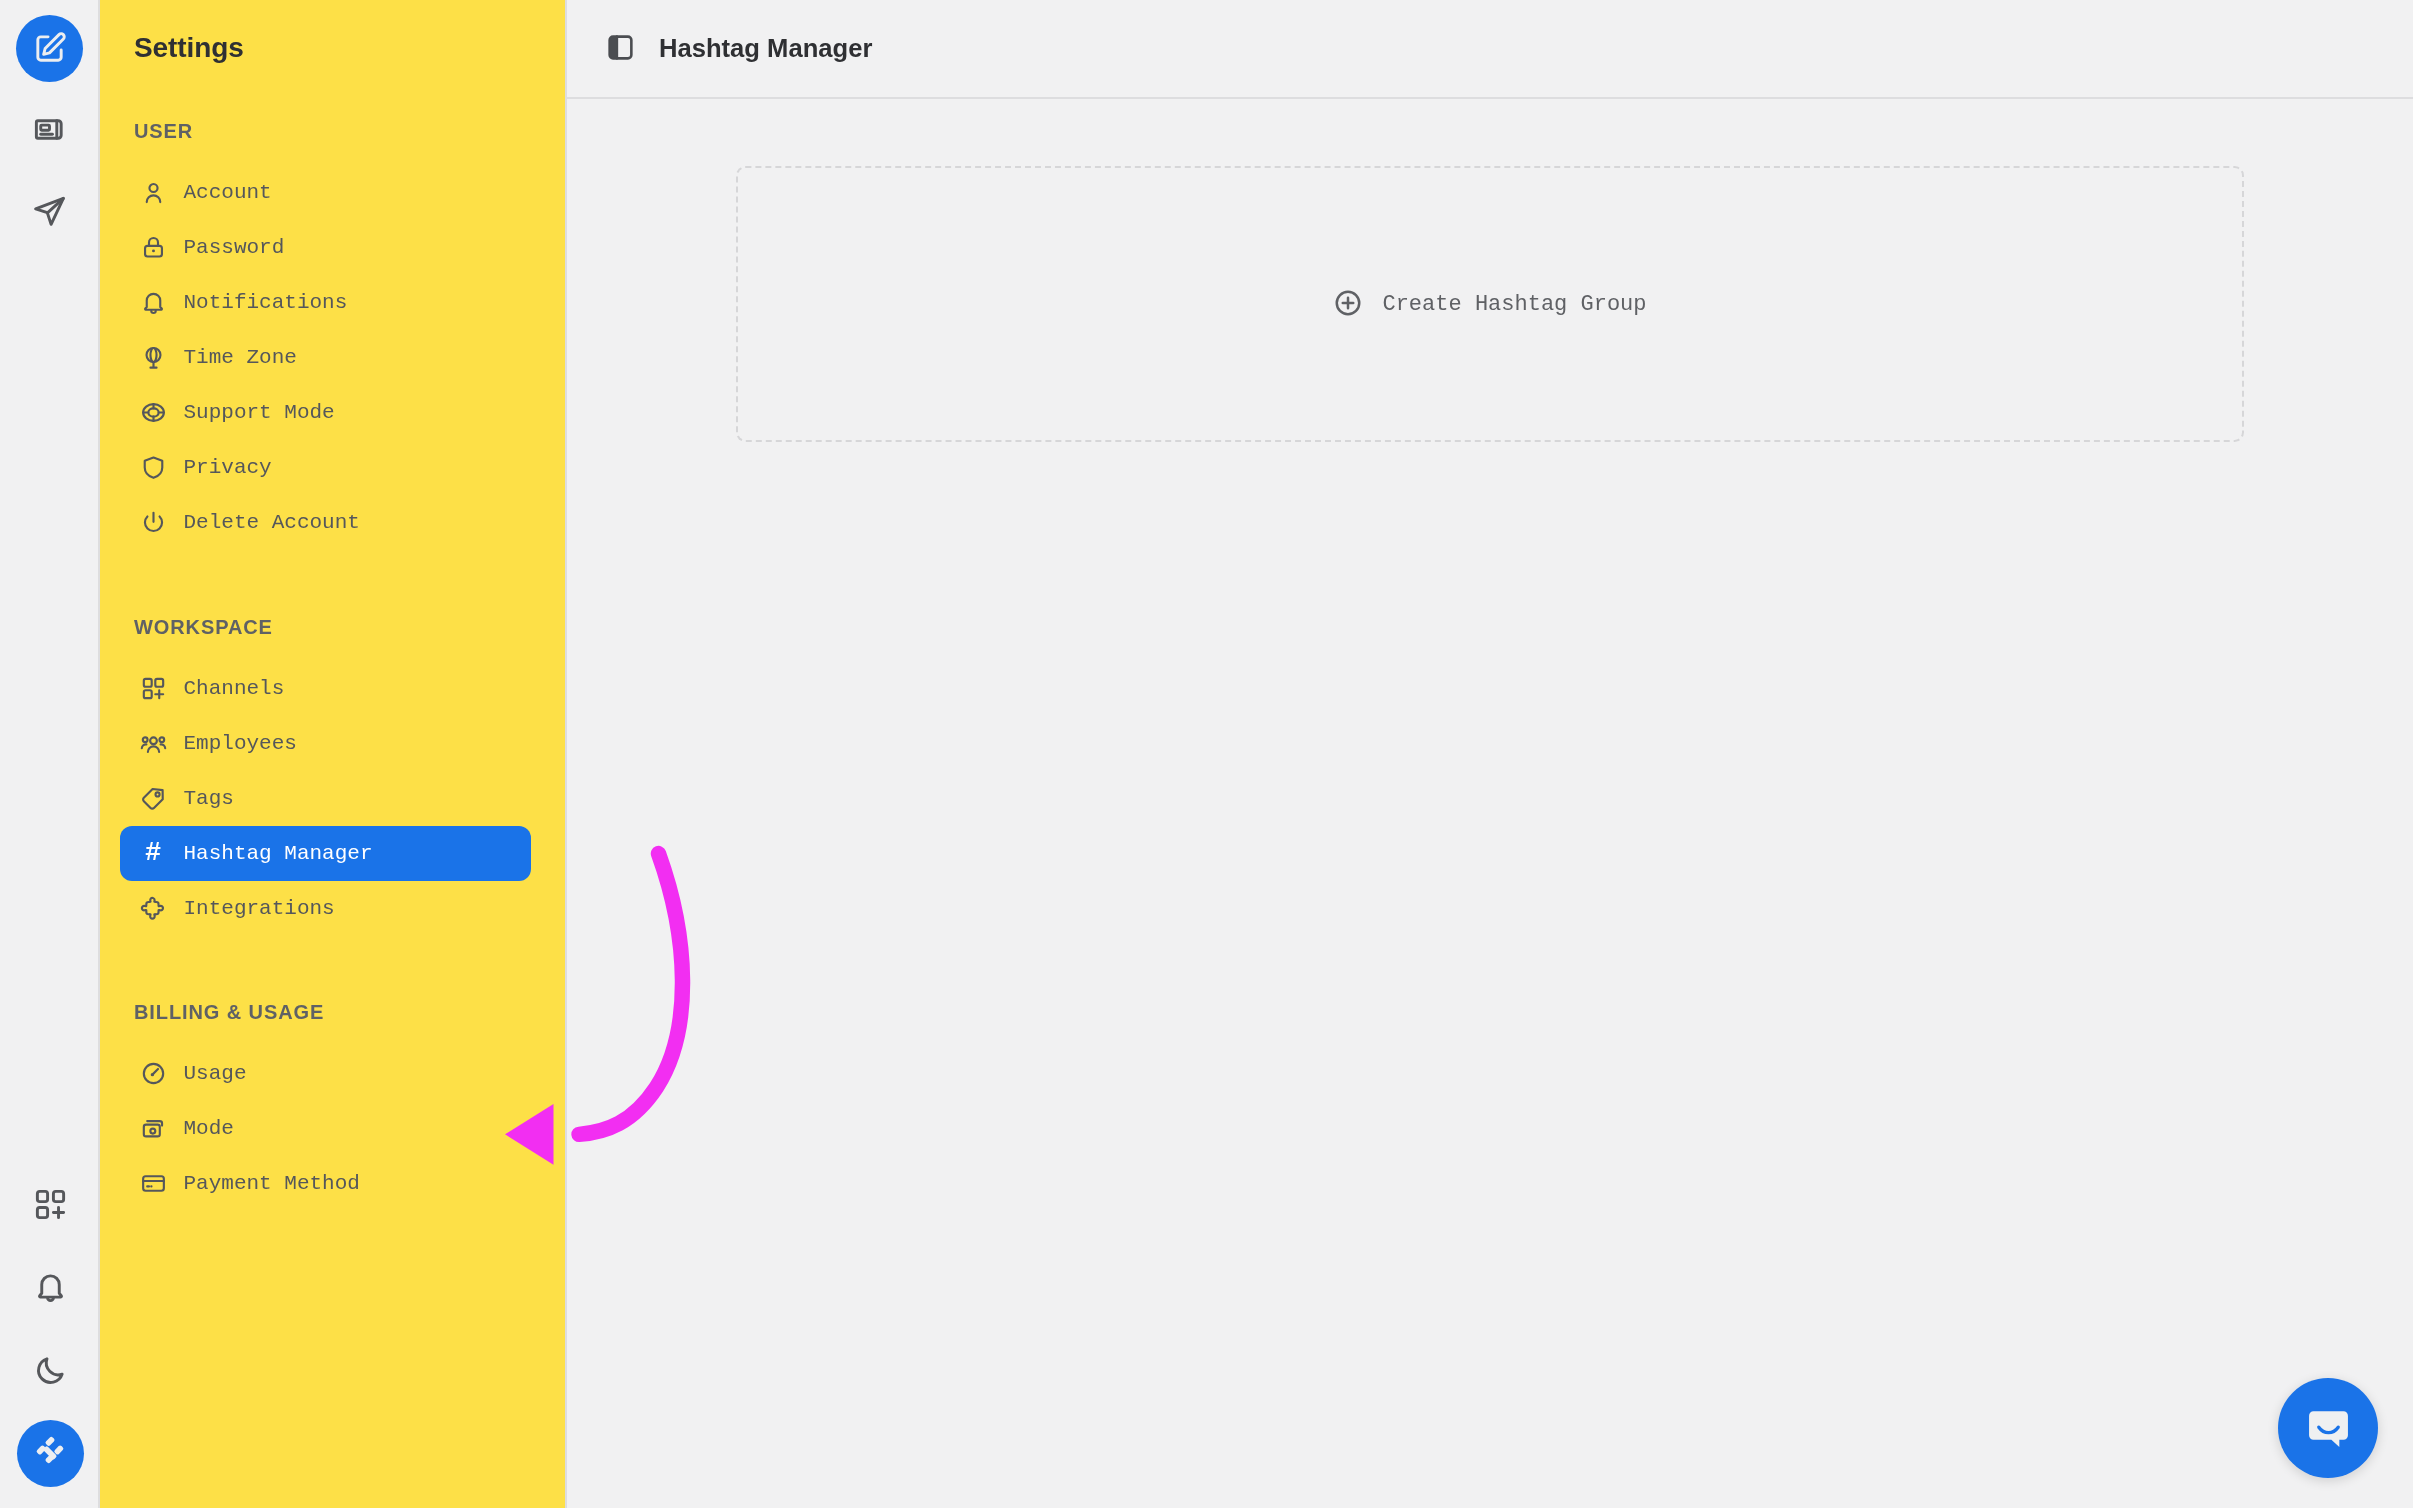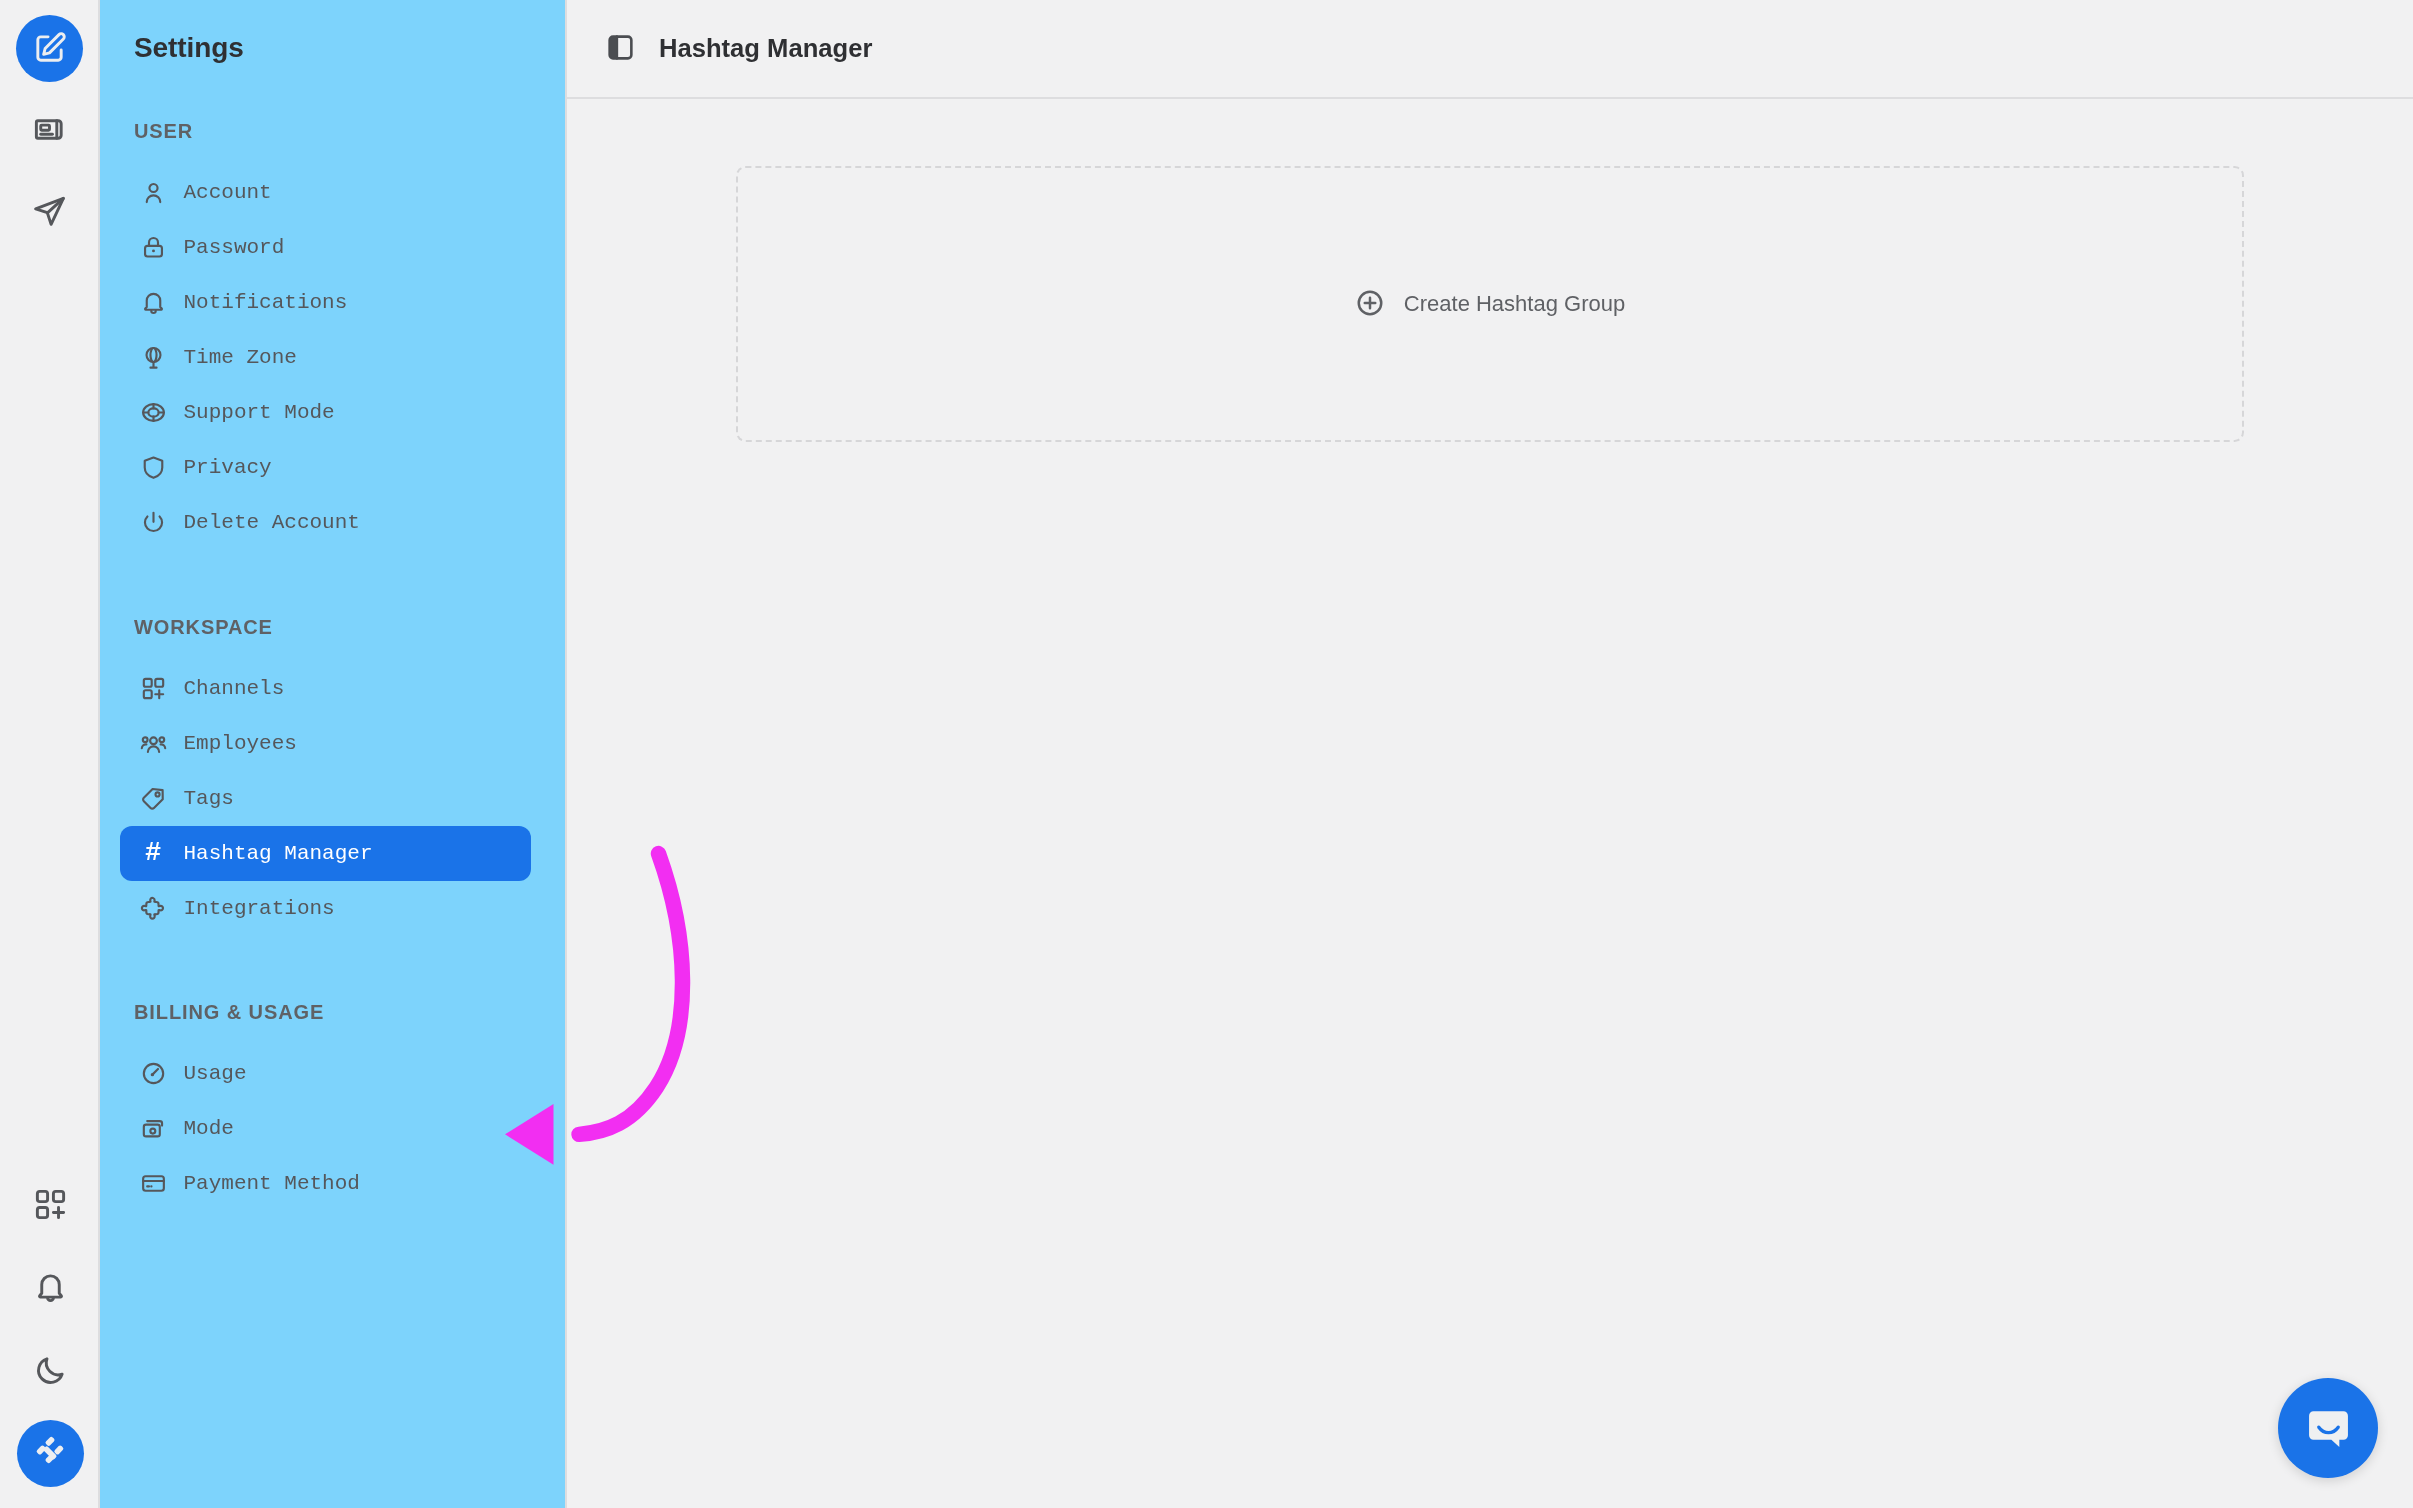--- a/index.html
+++ b/index.html
@@ -33,21 +33,21 @@
   .rail-gap-a { height: 13.5px; }
   .rail-gap-b { height: 15px; }
   .rail-gap-c { height: 16px; }
   .rail-gap-d { height: 16px; }
 
   
   .settings {
     position: relative;
     width: 467px; height: 1508px;
     flex: 0 0 467px;
-    background: #7dd3fc;
+    background: #fde047;
     border-right: 2px solid #dddddf;
     padding: 0;
     overflow: hidden;
   }
   .settings-title {
     font-size: 28px; font-weight: bold; color: #2f3033;
     padding: 32px 0 0 34px; letter-spacing: -0.1px;
   }
   .section-label {
     font-size: 20px; font-weight: bold; color: #5f6165;
@@ -73,21 +73,21 @@
   .main-header {
     height: 99px; border-bottom: 2px solid #dddddf;
     display: flex; align-items: center; padding-left: 38px; gap: 23px;
   }
   .main-header .page-title { font-size: 25.6px; font-weight: bold; color: #2f3033; }
   .main-body { position: relative; height: calc(1508px - 101px); }
   .create-box {
     position: absolute; left: 169px; top: 67px;
     width: 1508px; height: 276px;
     border: 2px dashed #d6d6d8; border-radius: 9.4px;
-    display: flex; align-items: center; justify-content: center; gap: 19px;
+    display: flex; align-items: center; justify-content: center; gap: 19px; font-family: Liberation Mono, monospace;
   }
   .create-box .create-label { font-size: 22px; color: #5f6165; }
 
   
   .annotation { position: absolute; left: 0; top: 0; width: 2413px; height: 1508px; pointer-events: none; }
 
   
   .intercom {
     position: absolute; right: 35px; bottom: 30px;
     width: 100px; height: 100px; border-radius: 50%;

